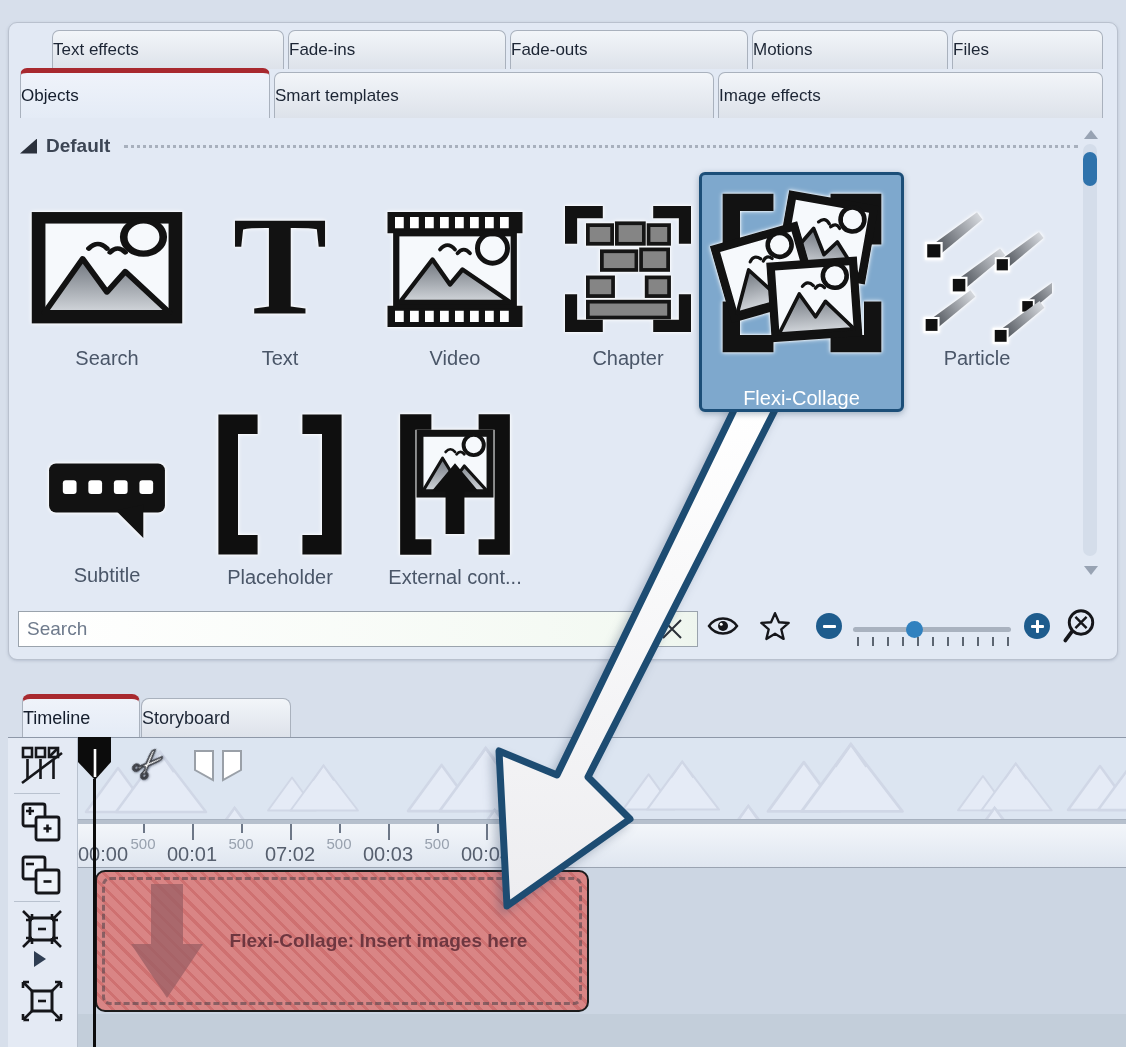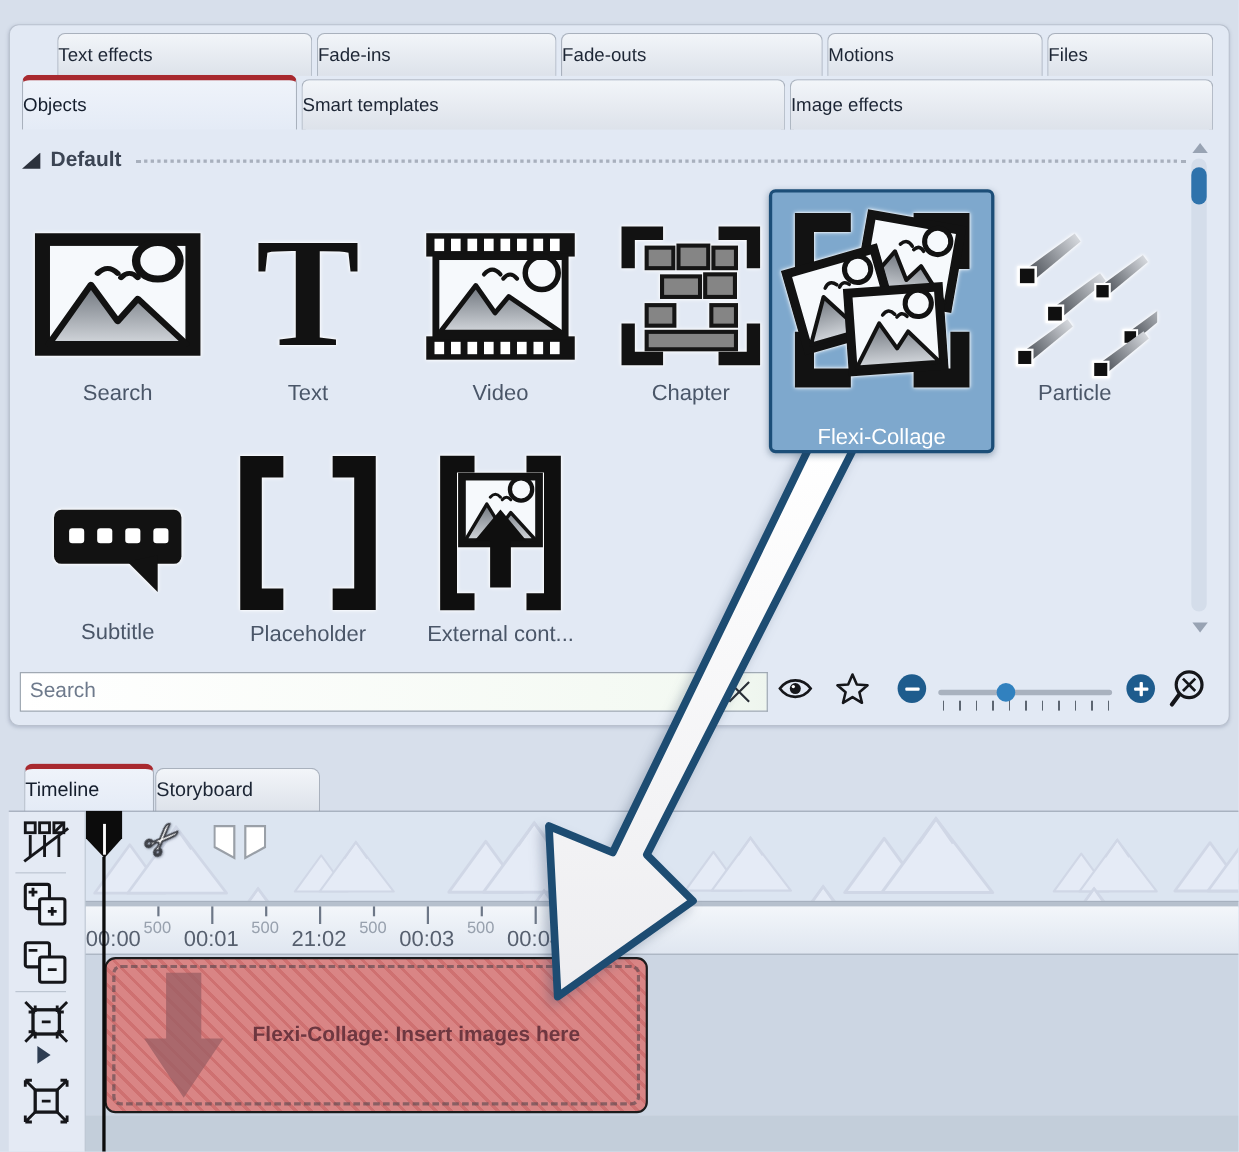--- a/index.html
+++ b/index.html
@@ -388,21 +388,21 @@
     <div class="tick minor" style="left:163px"></div>
     <div class="tick minor" style="left:261px"></div>
     <div class="tick minor" style="left:359px"></div>
     <div class="tick minor" style="left:457px"></div>
     <div class="sub-label" style="left:45px">500</div>
     <div class="sub-label" style="left:143px">500</div>
     <div class="sub-label" style="left:241px">500</div>
     <div class="sub-label" style="left:339px">500</div>
     <div class="sec-label" style="left:0;text-align:left">00:00</div>
     <div class="sec-label" style="left:79px">00:01</div>
-    <div class="sec-label" style="left:177px">21:02</div>
+    <div class="sec-label" style="left:177px">07:02</div>
     <div class="sec-label" style="left:275px">00:03</div>
     <div class="sec-label" style="left:373px">00:04</div>
   </div>
   <div class="abs" style="left:78px;top:867px;width:1048px;height:1px;background:#9aa3b1"></div>
 
   <div class="abs tl-track" style="left:78px;top:868px;width:1048px;height:146px"></div>
   <div class="abs tl-bottom" style="left:78px;top:1014px;width:1048px;height:33px"></div>
 
   <div class="tool-btn" style="left:20px;top:745px">
     <svg width="44" height="42" viewBox="0 0 44 42">

